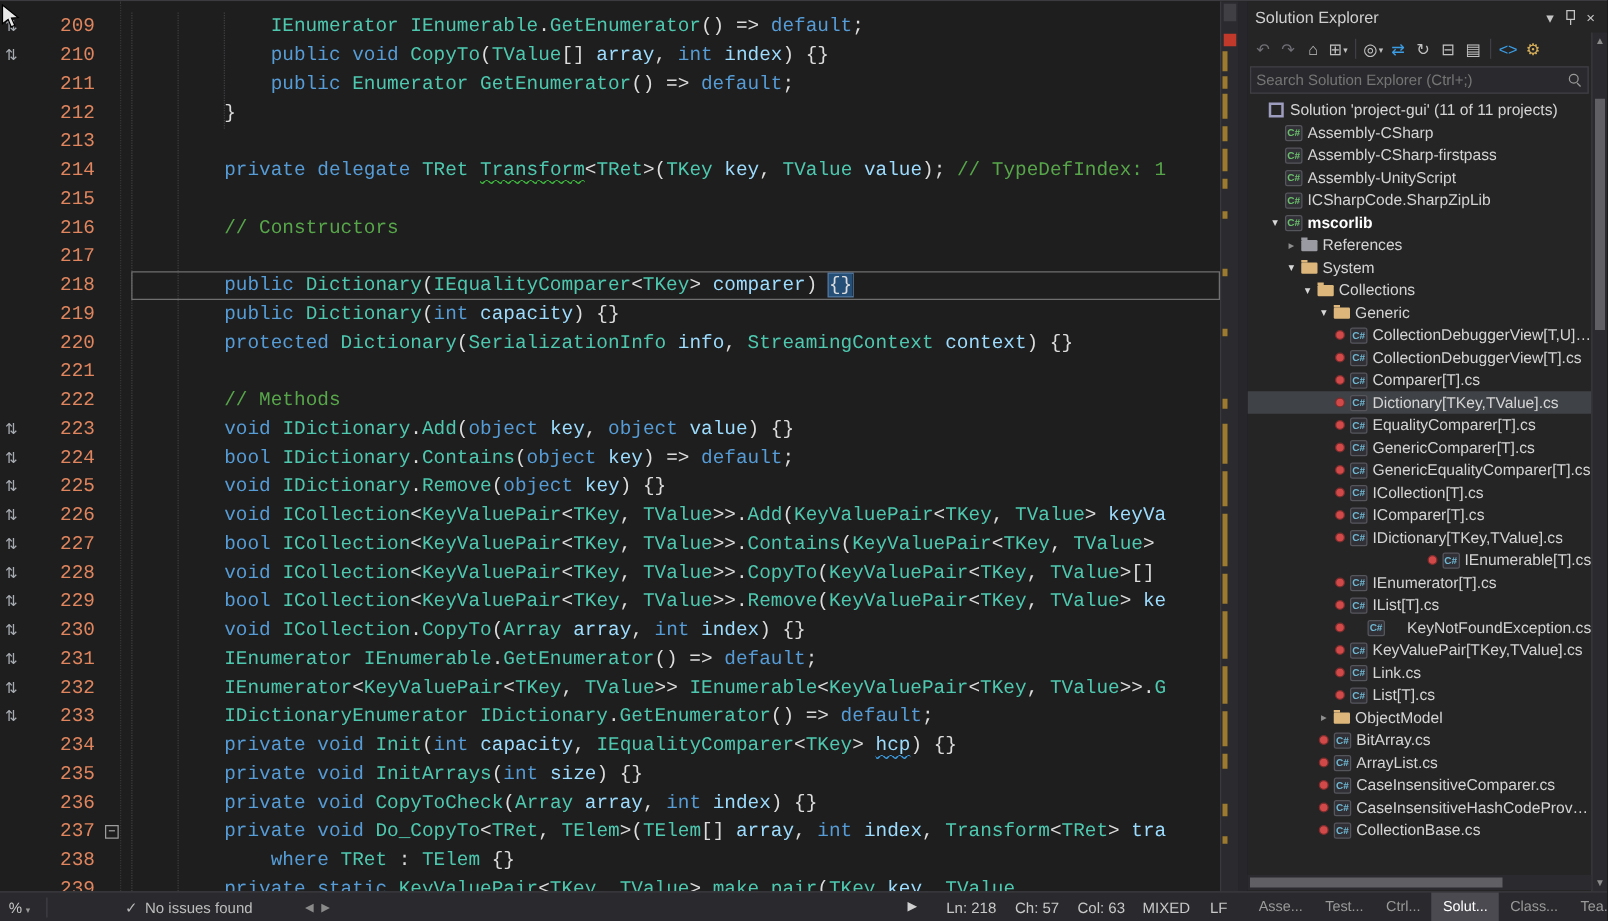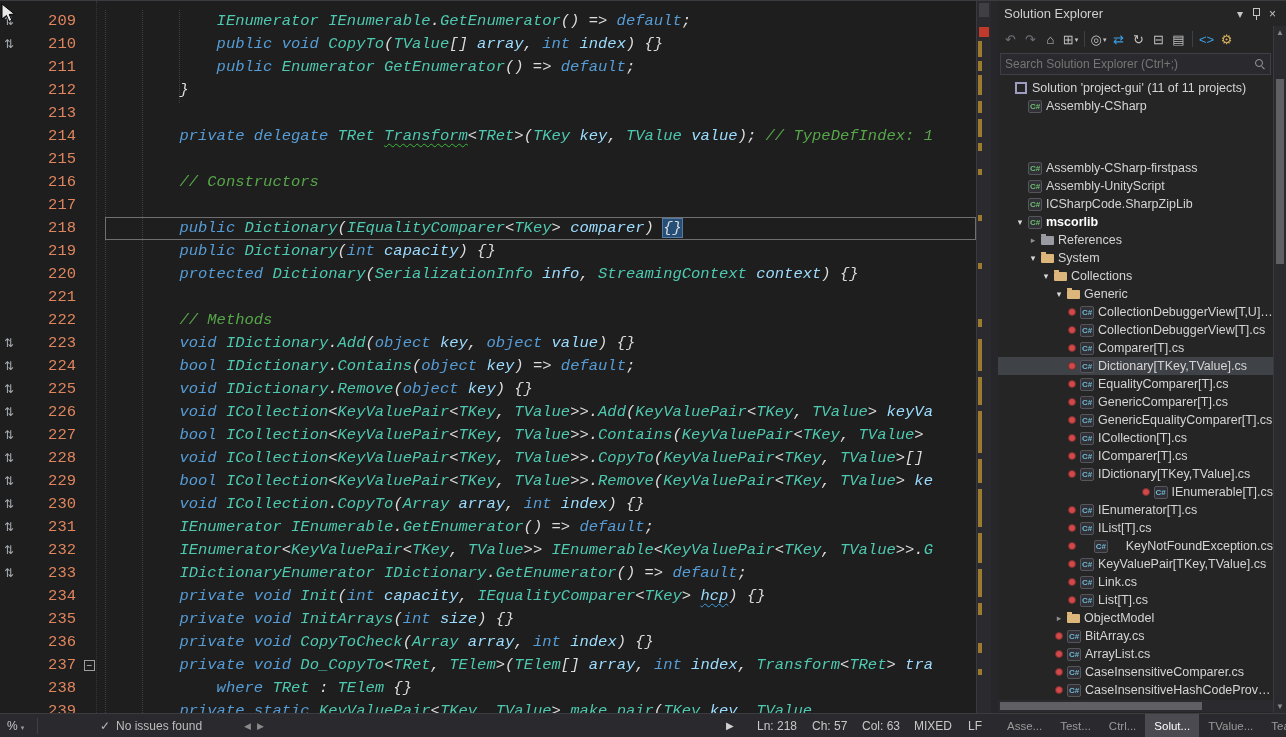--- a/index.html
+++ b/index.html
@@ -11,21 +11,21 @@
   #foldline{position:absolute;left:96px;top:0;height:712px;width:0;border-left:1px dotted #35353a;}
   #code-lines{position:absolute;left:0;top:9px;width:976px;}
   .cl{display:flex;height:23px;line-height:23px;font-family:"Liberation Mono","DejaVu Sans Mono",monospace;
       font-size:15.5px;white-space:pre;}
   .g-icon{width:30px;flex:none;padding-left:4px;box-sizing:border-box;}
   .updown{font-family:"DejaVu Sans",sans-serif;font-size:12px;color:#a8adb3;}
   .g-num{width:46px;flex:none;text-align:right;color:var(--lineNumber);}
   .g-fold{width:29px;flex:none;position:relative;}
   .fold-box{position:absolute;left:8px;top:6px;width:11px;height:11px;border:1px solid #9d9d9d;background:var(--editorBg);
             color:#c8c8c8;font-size:10px;line-height:9px;text-align:center;box-sizing:border-box;font-family:"Liberation Sans",sans-serif;}
-  .g-code{flex:1;overflow:hidden;font-style:italic;}
+  .g-code{flex:1;overflow:hidden;}
   .cl.cur .g-code{box-shadow:inset 0 0 0 1px var(--currentLineBorder);}
   .tk-k{color:var(--keyword);} .tk-t{color:var(--type);} .tk-m{color:var(--method);}
   .tk-p{color:var(--param);}  .tk-o{color:var(--punct);} .tk-c{color:var(--comment);}
   .tk-tw{color:var(--type);text-decoration:underline wavy #3dbb3d;text-decoration-thickness:1px;text-underline-offset:3px;}
   .tk-pw{color:var(--param);text-decoration:underline wavy var(--accentBlue);text-decoration-thickness:1px;text-underline-offset:3px;}
   .tk-sel{color:var(--punct);background:var(--selectionBg);box-shadow:0 0 0 1px #56799f;}
   
   #vscroll{position:absolute;left:976px;top:0;width:15px;height:712px;background:#2b2b2f;border-left:1px solid #3a3a3e;box-sizing:border-box;}
   #vscroll .handle{position:absolute;left:2px;top:2px;width:10px;height:14px;background:#3f3f44;}
   #vscroll .err{position:absolute;left:2px;top:26px;width:10px;height:10px;background:var(--errorRed);}
@@ -195,21 +195,21 @@
         <div class="trow" style="padding-left: 2px;">
           <span class="arw"></span>
           <span class="ic-solution"></span>
           <span class="tlabel">Solution 'project-gui' (11 of 11 projects)</span>
         </div>
         <div class="trow" style="padding-left: 15px;">
           <span class="arw"></span>
           <span class="ic-project"></span>
           <span class="tlabel">Assembly-CSharp</span>
         </div>
-        <div class="trow" style="padding-left: 15px; margin-top: 44px;">
+        <div class="trow" style="padding-left: 15px;">
           <span class="arw"></span>
           <span class="ic-project"></span>
           <span class="tlabel">Assembly-CSharp-firstpass</span>
         </div>
         <div class="trow" style="padding-left: 15px;">
           <span class="arw"></span>
           <span class="ic-project"></span>
           <span class="tlabel">Assembly-UnityScript</span>
         </div>
         <div class="trow" style="padding-left: 15px;">
@@ -424,21 +424,21 @@
     <span class="st" style="left:757px">Ln: 218</span>
     <span class="st" style="left:812px">Ch: 57</span>
     <span class="st" style="left:862px">Col: 63</span>
     <span class="st" style="left:914px">MIXED</span>
     <span class="st" style="left:968px">LF</span>
     <div id="tabs">
         <span class="tab">Asse...</span>
         <span class="tab">Test...</span>
         <span class="tab">Ctrl...</span>
         <span class="tab active">Solut...</span>
-        <span class="tab">TValue...</span>
+        <span class="tab">Class...</span>
         <span class="tab">Tea...</span>
       </div>
   </div>
 
   <svg id="mouse-cursor" width="16" height="22" viewBox="0 0 16 22">
     <path d="M1,1 L1,16 L5.5,12.5 L8,18.5 L10.8,17.2 L8.2,11.5 L13.5,11 Z" fill="#e8e8e8" stroke="#000" stroke-width="1"></path>
   </svg>
 </div>
 
 </body></html>

